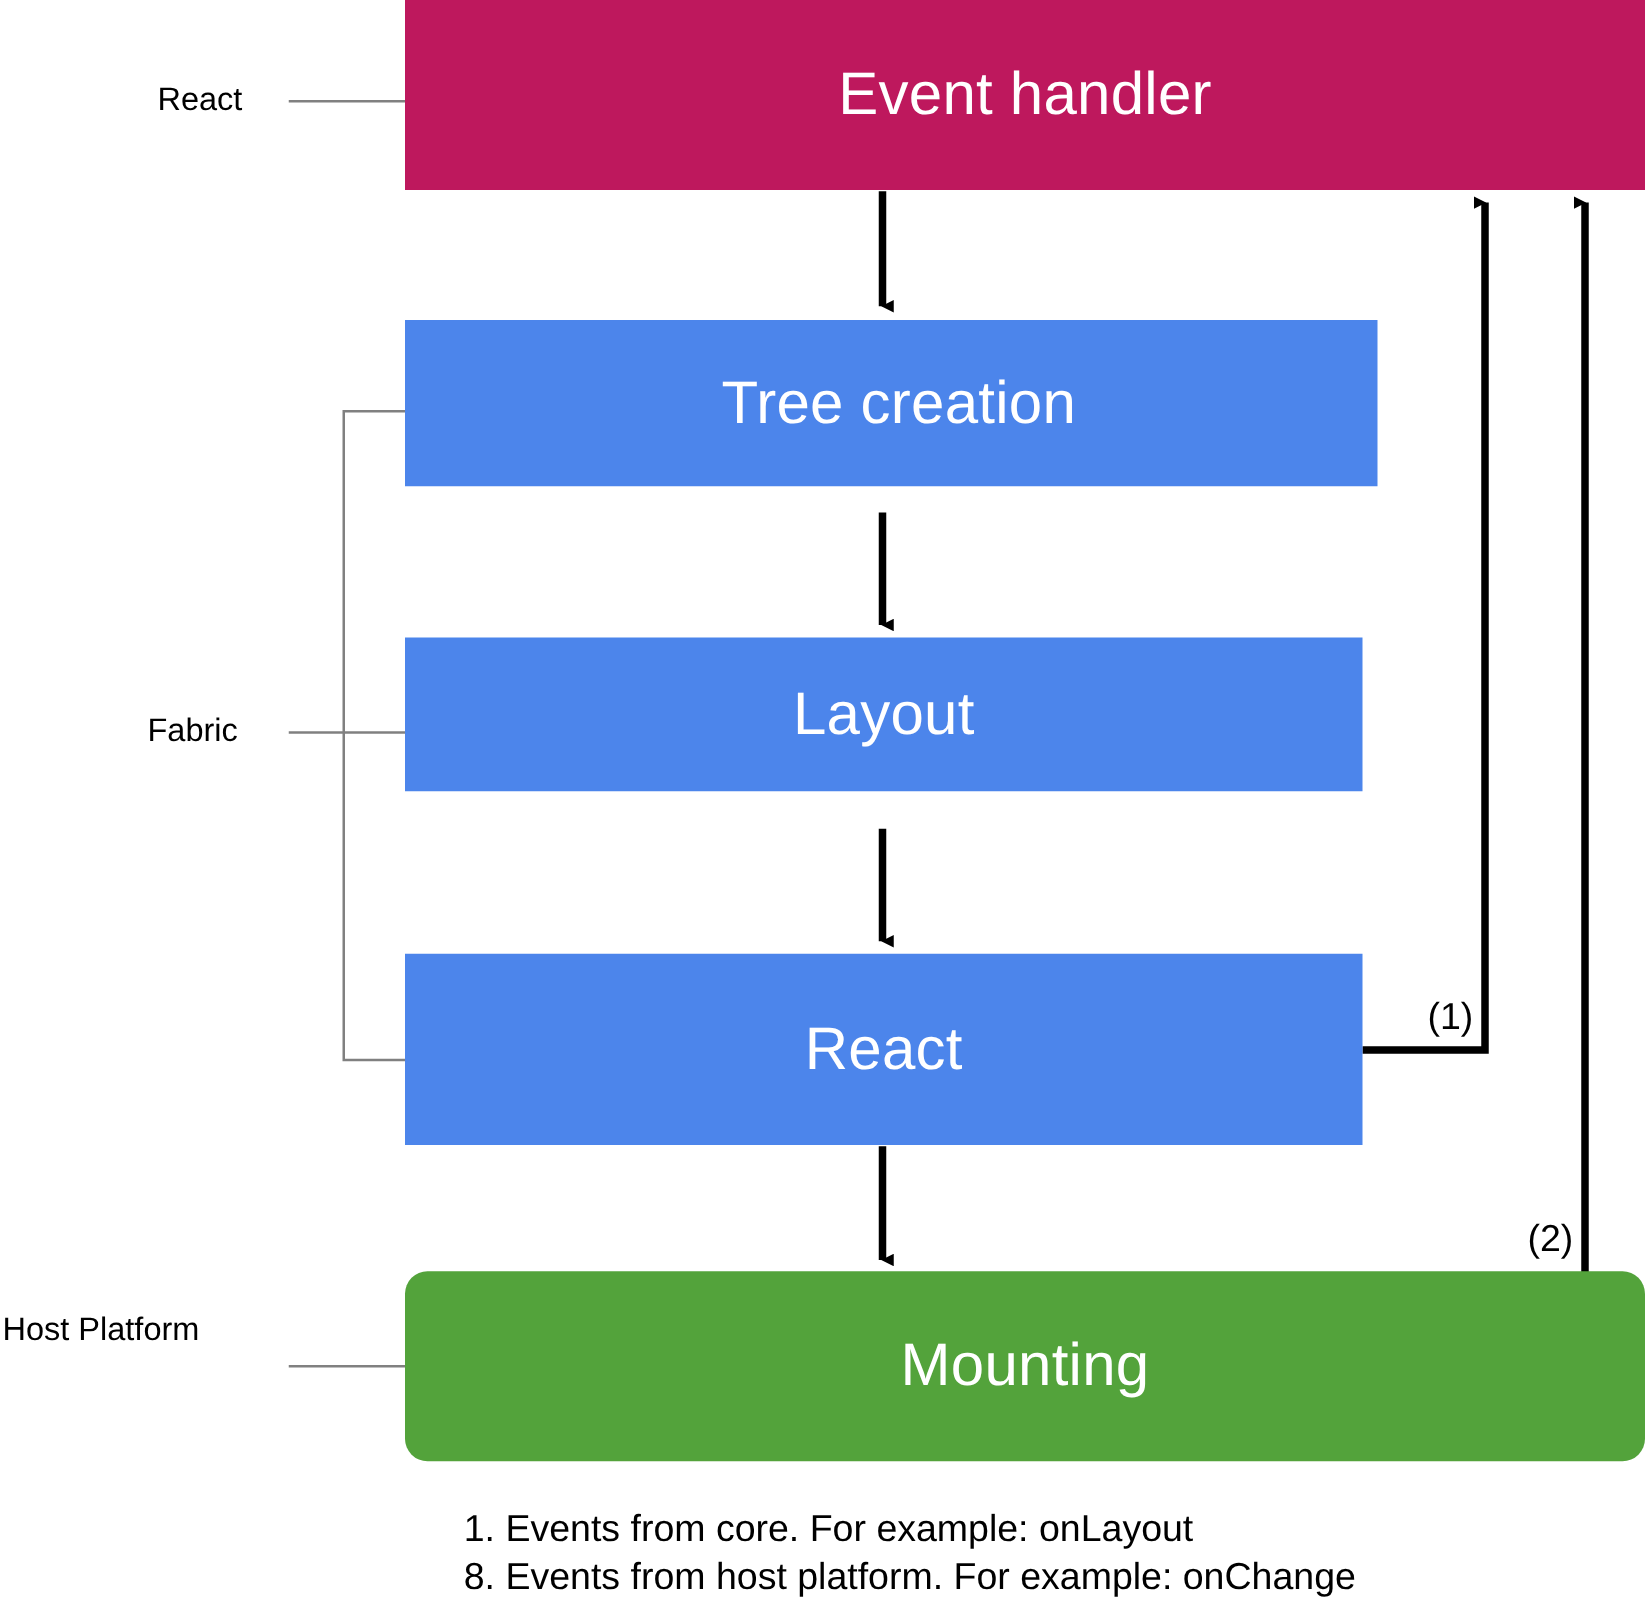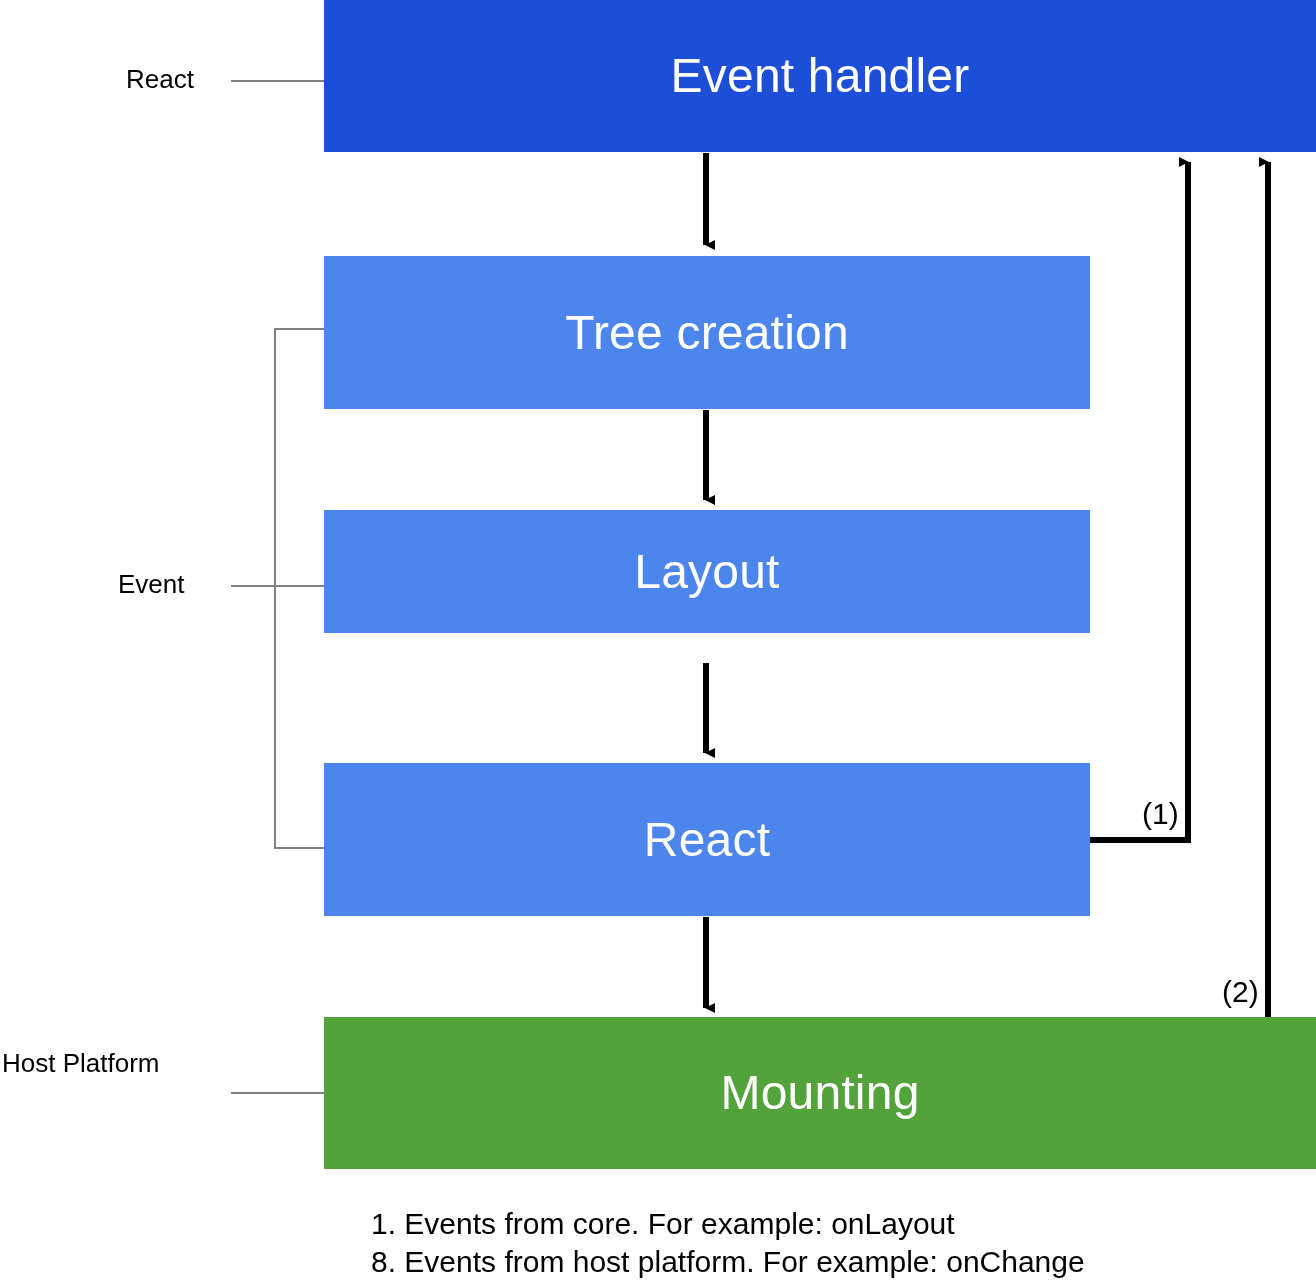--- a/index.html
+++ b/index.html
@@ -31,21 +31,21 @@
     align-items: center;
     justify-content: center;
     color: #ffffff;
     font-size: 48px;
     font-family: "Liberation Sans", sans-serif;
     font-weight: 400;
     letter-spacing: 0.2px;
     line-height: 1;
     white-space: nowrap;
   }
-  .node-box.orange { background: #1d4ed8; }
+  .node-box.orange { background: #be185d; }
   .node-box.blue   { background: #4c85eb; }
   .node-box.green  { background: #53a33b; }
 
   .side-label {
     position: absolute;
     font-size: 26px;
     color: #000000;
     font-family: "Liberation Sans", sans-serif;
     line-height: 1;
     white-space: nowrap;
@@ -102,39 +102,39 @@
 
     <path d="M 1090 840 L 1188 840 L 1188 162" fill="none" stroke="#000000" stroke-width="6" marker-end="url(#arrowhead-up)"></path>
 
     <path d="M 1268 1018 L 1268 162" fill="none" stroke="#000000" stroke-width="6" marker-end="url(#arrowhead-up)"></path>
   </svg>
 
   <div class="node-box orange" style="left:324px; top:0px; width:992px; height:152px;">
     <span>Event handler</span>
   </div>
 
-  <div class="node-box blue" style="left:324px; top:256px; width:766px; height:153px;">
+  <div class="node-box blue" style="left:324px; top:256px; width:766px; height:133px;padding-left:12px;">
     <span>Tree creation</span>
   </div>
 
   <div class="node-box blue" style="left:324px; top:510px; width:766px; height:123px;">
     <span>Layout</span>
   </div>
 
   <div class="node-box blue" style="left:324px; top:763px; width:766px; height:153px;">
     <span>React</span>
   </div>
 
-  <div class="node-box green" style="left:324px; top:1017px; width:992px; height:152px;">
+  <div class="node-box green" style="left:324px; top:1017px; width:992px; height:152px;border-radius:18px;">
     <span>Mounting</span>
   </div>
 
   <div class="side-label" style="left:126px; top:66px;">React</div>
 
-  <div class="side-label" style="left:118px; top:571px;">Event</div>
+  <div class="side-label" style="left:118px; top:571px;">Fabric</div>
 
   <div class="side-label" style="left:2px; top:1050px;">Host Platform</div>
 
   <div class="ref-label" style="left:1142px; top:799px;">(1)</div>
 
   <div class="ref-label" style="left:1222px; top:977px;">(2)</div>
 
   <div class="footnotes">
     <span class="footnote-line">1. Events from core. For example: onLayout</span>
     <span class="footnote-line">8. Events from host platform. For example: onChange</span>

